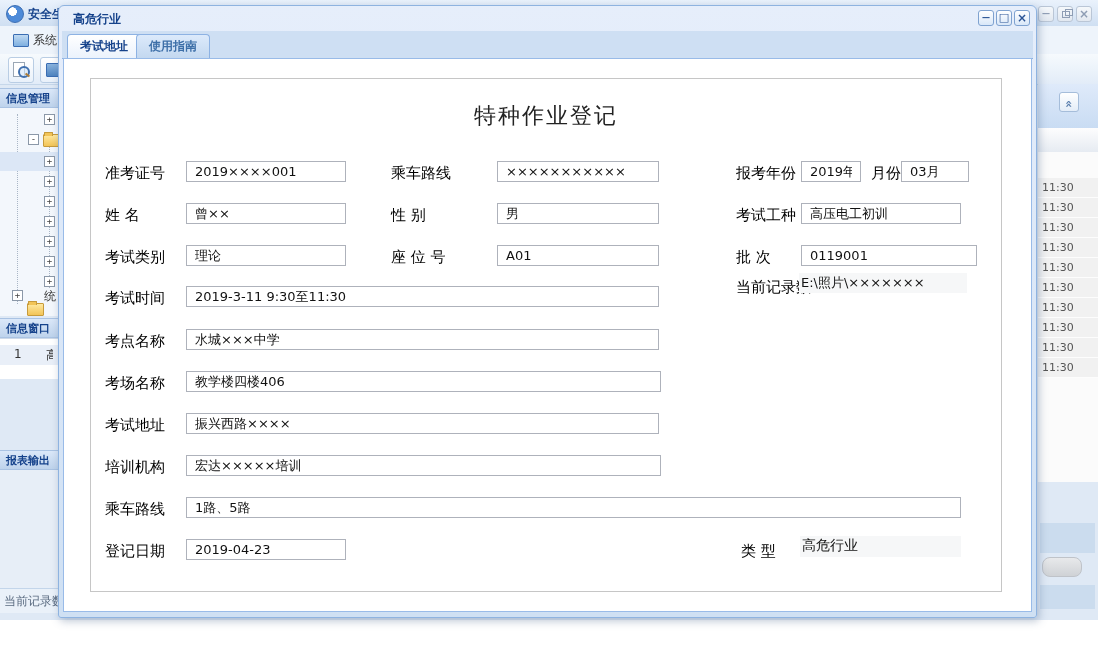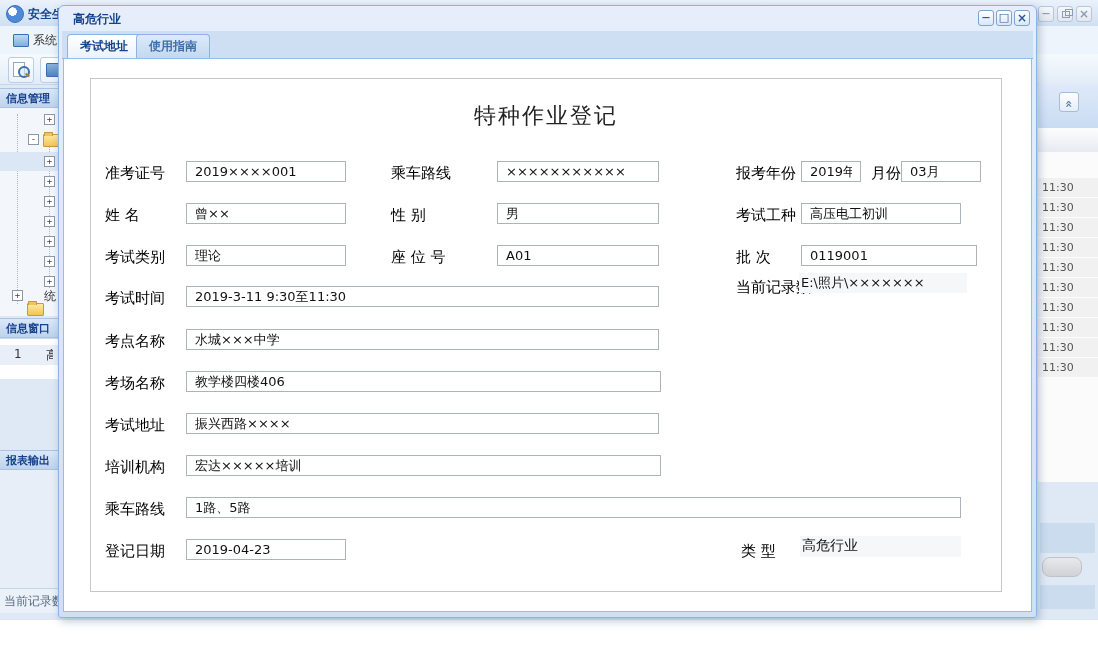--- a/index.html
+++ b/index.html
@@ -184,21 +184,21 @@
       <div class="abs form-box">
         <div class="abs form-title">特种作业登记</div>
 
         <div class="abs flabel" style="left:14px;top:85px;">准考证号</div>
         <input class="fin" style="left: 95px; top: 82px; width: 160px;" readonly="" value="2019××××001">
         <div class="abs flabel" style="left:300px;top:85px;">乘车路线</div>
         <input class="fin" style="left: 406px; top: 82px; width: 162px;" readonly="" value="×××××××××××">
         <div class="abs flabel" style="left:645px;top:85px;">报考年份</div>
         <input class="fin" style="left: 710px; top: 82px; width: 60px;" readonly="" value="2019年">
         <div class="abs flabel" style="left:780px;top:85px;">月份</div>
-        <input class="fin" style="left: 810px; top: 82px; width: 80px;" readonly="" value="03月">
+        <input class="fin" style="left: 810px; top: 82px; width: 68px;" readonly="" value="03月">
 
         <div class="abs flabel" style="left:14px;top:127px;">姓 名</div>
         <input class="fin" style="left: 95px; top: 124px; width: 160px;" readonly="" value="曾××">
         <div class="abs flabel" style="left:300px;top:127px;">性 别</div>
         <input class="fin" style="left: 406px; top: 124px; width: 162px;" readonly="" value="男">
         <div class="abs flabel" style="left:645px;top:127px;">考试工种</div>
         <input class="fin" style="left: 710px; top: 124px; width: 160px;" readonly="" value="高压电工初训">
 
         <div class="abs flabel" style="left:14px;top:169px;">考试类别</div>
         <input class="fin" style="left: 95px; top: 166px; width: 160px;" readonly="" value="理论">

